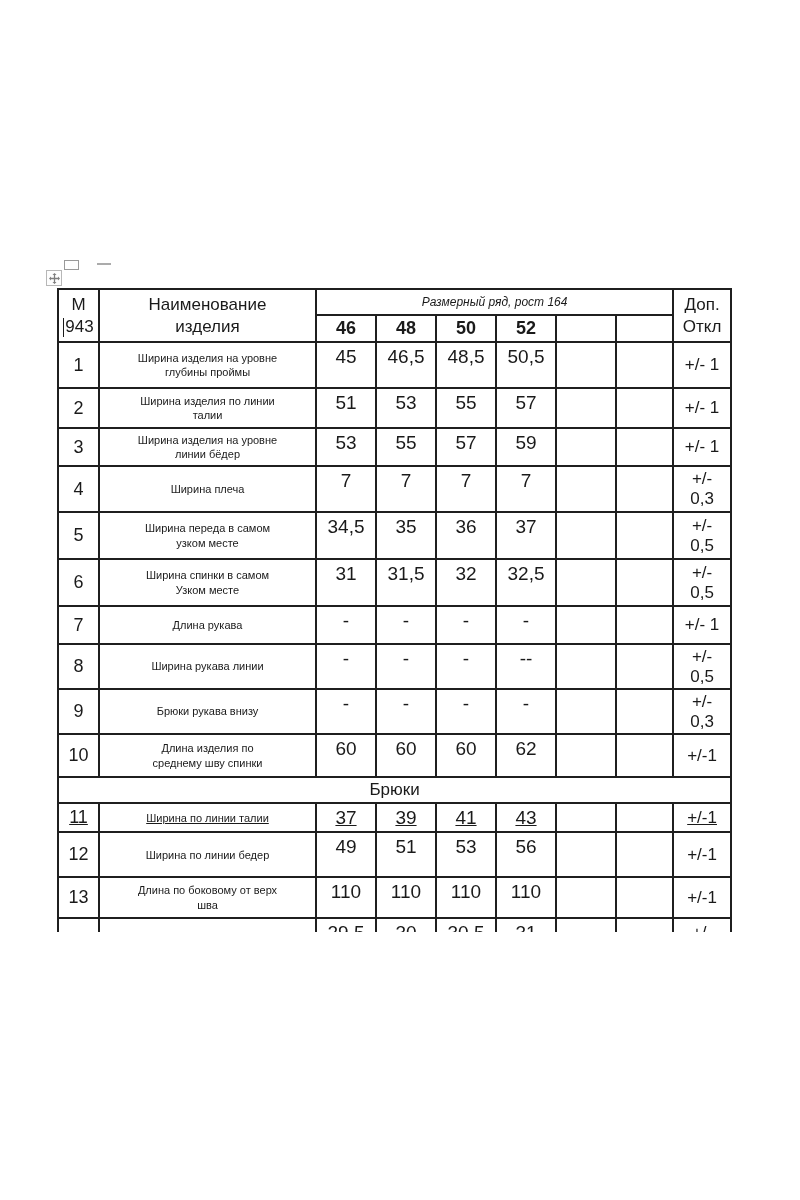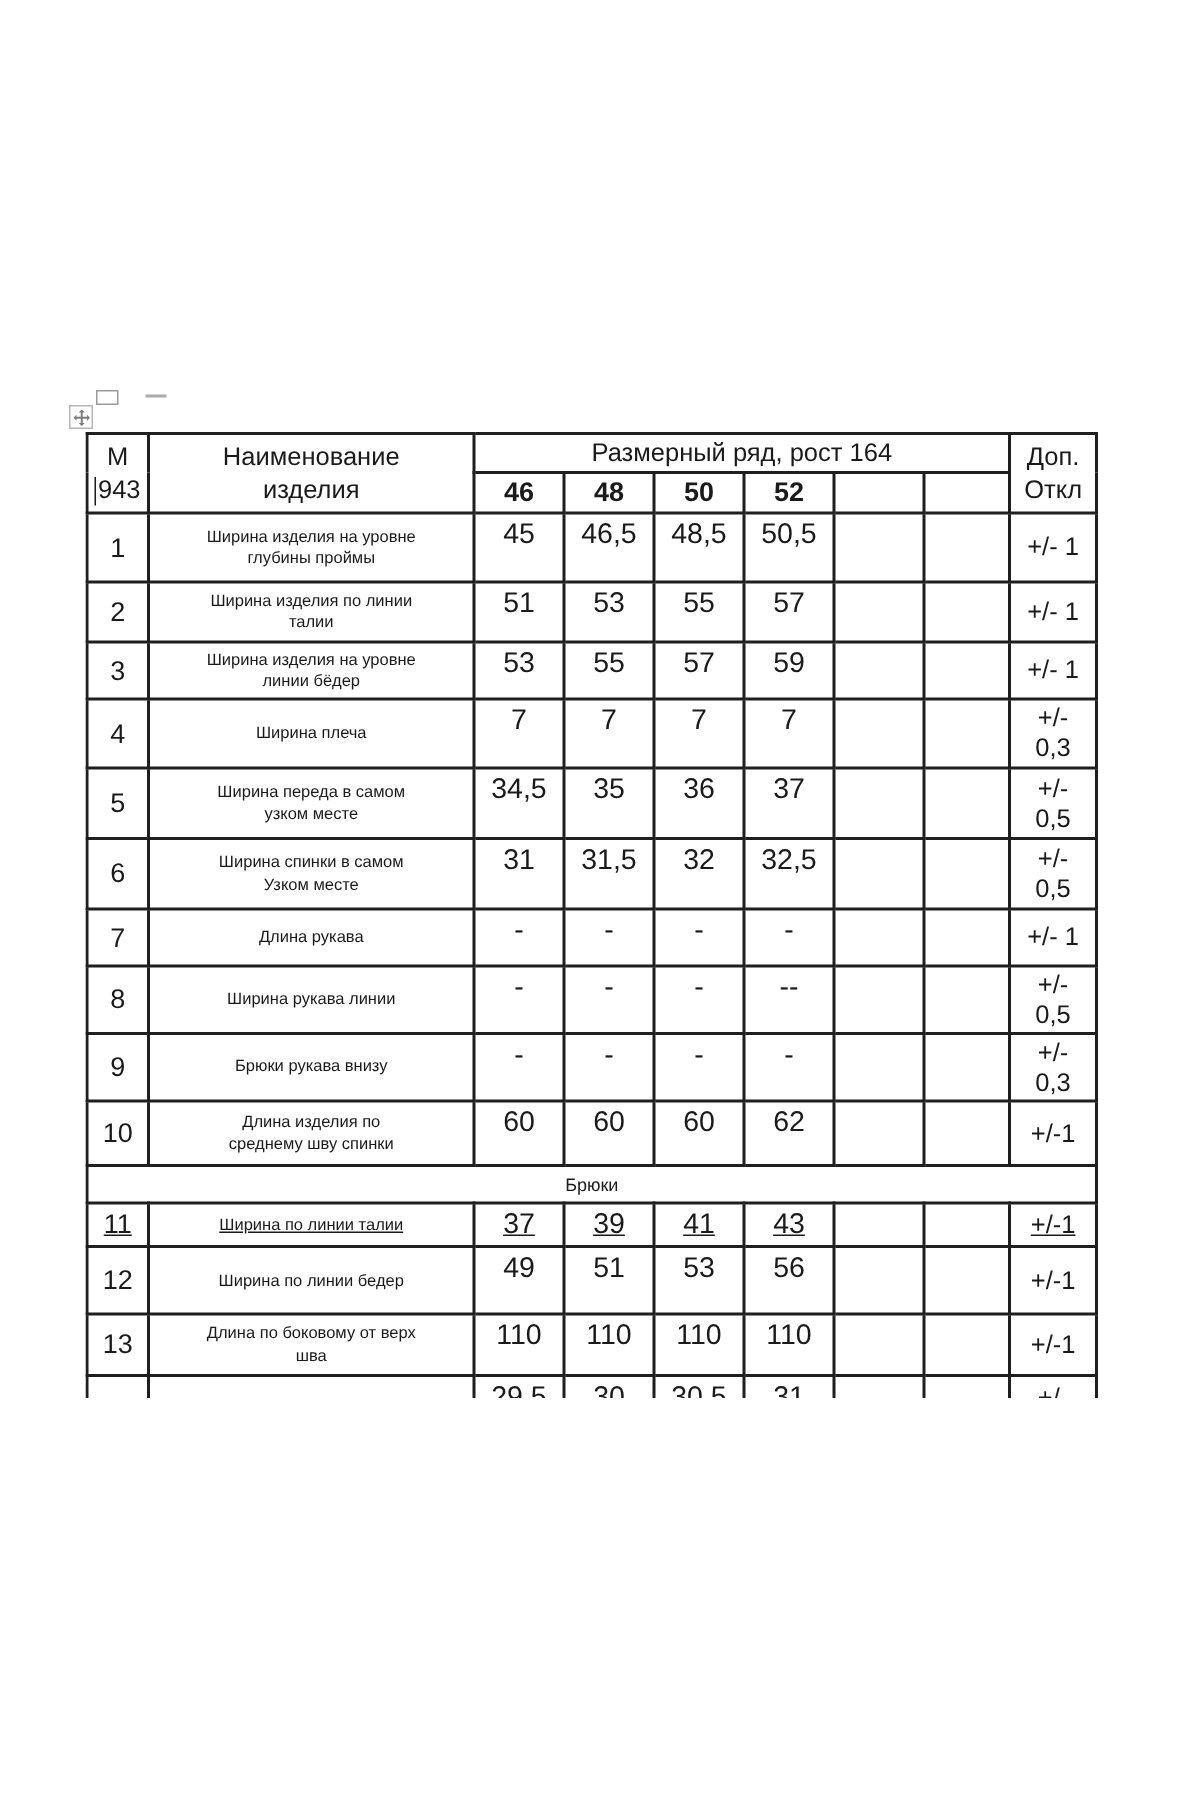--- a/index.html
+++ b/index.html
@@ -43,27 +43,27 @@
     border:2px solid #1f1f1f;
     padding:2px 3px;
     text-align:center;
     vertical-align:middle;
     overflow:hidden;
     font-weight:normal;
   }
   thead tr.hrow1{height:26px;}
   thead tr.hrow2{height:24px;padding-left:15px;}
   .hdr-two-line{font-size:17px;line-height:1.25;}
-  .hdr-group{font-size:17px;}
+  .hdr-group{font-size:12px;font-style:italic;}
   .hdr-size{font-size:18px;font-weight:bold;}
   .c-no{font-size:18px;}
   .c-name{font-size:11px;line-height:1.3;white-space:pre-line;}
   .c-val{font-size:19px;vertical-align:top;padding-top:3px;}
   .c-tol{font-size:17px;line-height:1.15;white-space:pre-line;}
-  .c-section{font-size:12px;}
+  .c-section{font-size:17px;}
   
   tbody tr:nth-child(1){height:46px;}
   tbody tr:nth-child(2){height:40px;}
   tbody tr:nth-child(3){height:38px;}
   tbody tr:nth-child(4){height:46px;}
   tbody tr:nth-child(5){height:47px;}
   tbody tr:nth-child(6){height:47px;}
   tbody tr:nth-child(7){height:38px;}
   tbody tr:nth-child(8){height:45px;}
   tbody tr:nth-child(9){height:44px;}

